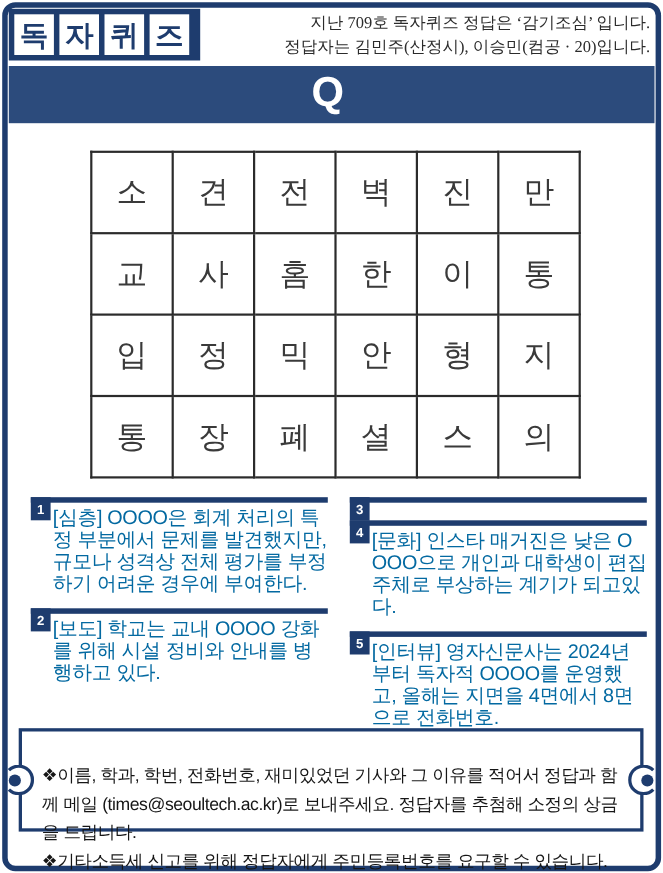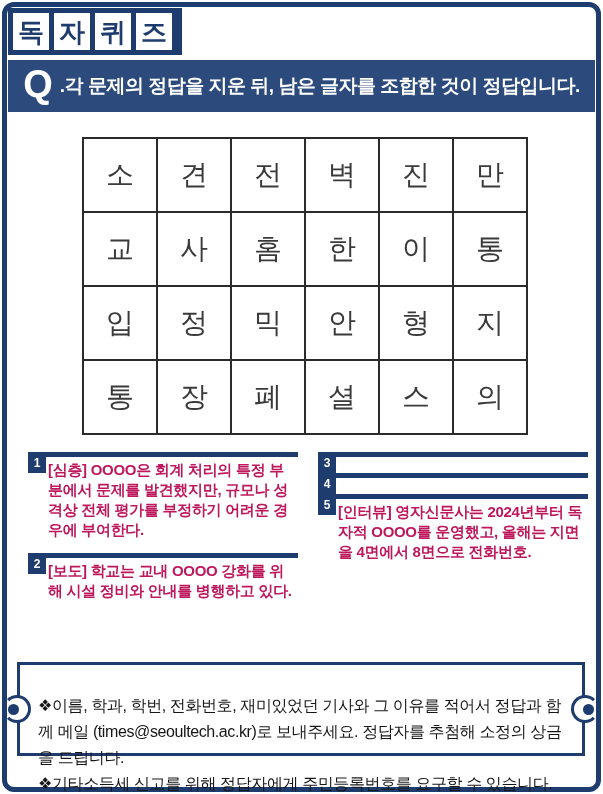--- a/index.html
+++ b/index.html
@@ -30,22 +30,22 @@
            font-family:"DejaVu Serif","Liberation Serif",serif;font-size:28px;color:#3a3a3a;}
 
   
   .col{position:absolute;top:452px;width:270px;}
   .col.left{left:28px;}
   .col.right{left:318px;}
   .clue{position:relative;padding-top:8px;margin-bottom:13px;}
   .clue-bar{position:absolute;left:0;top:0;right:0;height:5px;background:#1e3c6e;}
   .clue-num{position:absolute;left:0;top:0;width:18px;height:21px;background:#1e3c6e;color:#fff;
             font-size:12px;font-weight:bold;display:flex;align-items:center;justify-content:center;}
-  .clue-text{margin-left:20px;font-size:15px;line-height:20px;color:#be185d;word-break:break-all;
-             letter-spacing:-0.3px;font-weight:bold;}
+  .clue-text{margin-left:20px;font-size:18px;line-height:20px;color:#0369a1;word-break:break-all;
+             letter-spacing:-0.3px;}
 
   
   .foot{position:absolute;left:17px;top:662px;width:568px;height:94px;border:3px solid #1e3c6e;
         box-sizing:border-box;}
   .foot-inner{padding:28px 18px 0 18px;font-size:16px;line-height:26px;color:#161616;
               letter-spacing:-0.4px;word-break:break-all;}
   .foot-inner p{margin:0;}
 
   
   .punch{position:absolute;top:50%;width:0;height:0;}
@@ -76,24 +76,27 @@
         <span>자</span>
       </div>
     <div class="logo-box">
         <span>퀴</span>
       </div>
     <div class="logo-box">
         <span>즈</span>
       </div>
   </div>
 
+  <div class="hdr">
+    <div>지난 709호 독자퀴즈 정답은 ‘감기조심’ 입니다.</div>
+    <div>정답자는 김민주(산정시), 이승민(컴공 · 20)입니다.</div>
+  </div>
 
   <div class="banner">
     <span class="qmark">Q</span>
-    <span class="qtext">.각 문제의 정답을 지운 뒤, 남은 글자를 조합한 것이 정답입니다.</span>
   </div>
 
   <table class="grid">
     <tbody>
         <tr>
       <td>소</td>
       <td>견</td>
       <td>전</td>
       <td>벽</td>
       <td>진</td>
@@ -140,20 +143,21 @@
   </div>
 
   <div class="col right">
     <div class="clue">
       <div class="clue-bar"></div>
       <div class="clue-num">3</div>
     </div>
     <div class="clue">
       <div class="clue-bar"></div>
       <div class="clue-num">4</div>
+      <div class="clue-text">[문화] 인스타 매거진은 낮은 OOOO으로 개인과 대학생이 편집 주체로 부상하는 계기가 되고있다.</div>
     </div>
     <div class="clue">
       <div class="clue-bar"></div>
       <div class="clue-num">5</div>
       <div class="clue-text">[인터뷰] 영자신문사는 2024년부터 독자적 OOOO를 운영했고, 올해는 지면을 4면에서 8면으로 전화번호.</div>
     </div>
   </div>
 
   <div class="foot">
     <div class="punch pl">

